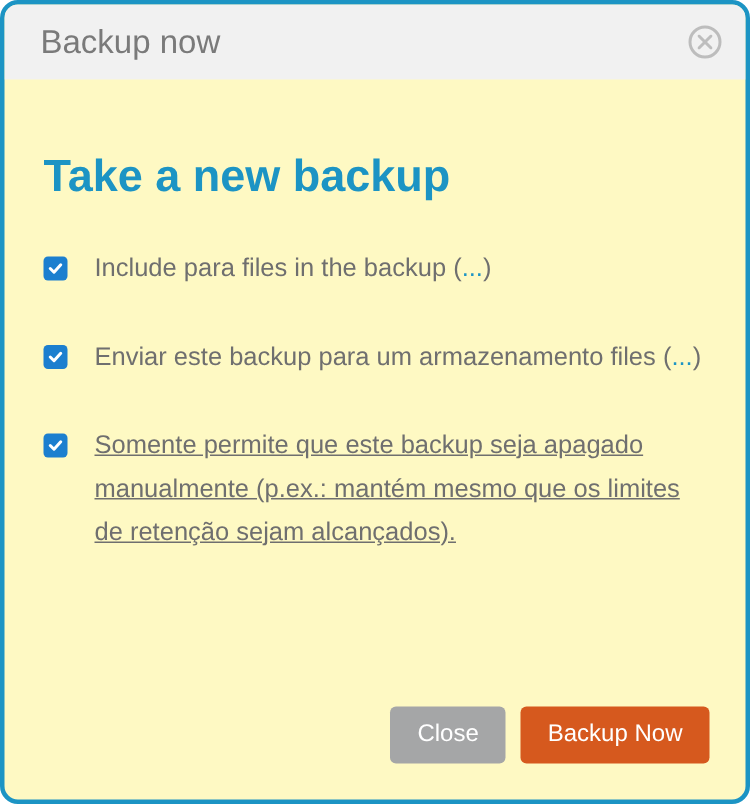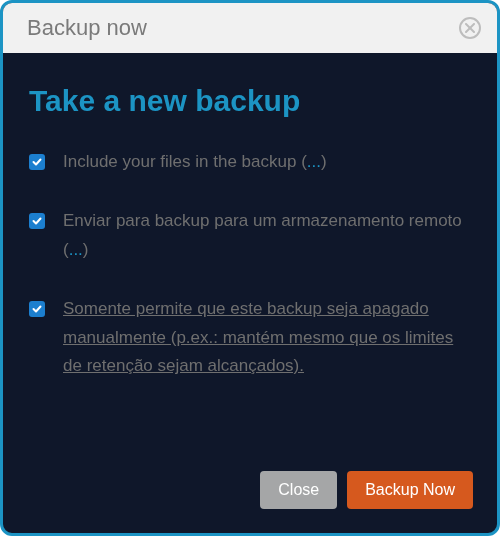--- a/index.html
+++ b/index.html
@@ -7,21 +7,22 @@
   body { background: #fff; }
 
   .modal {
     width: 500px;
     height: 536px;
     border: 3px solid #1c94c4;
     border-radius: 12px;
     overflow: hidden;
     display: flex;
     flex-direction: column;
-    background: #0f172a;
+    background: #fef9c3;
+    gap: 17px;
   }
 
   .modal-header {
     background: #f1f1f1;
     height: 50px;
     display: flex;
     align-items: center;
     justify-content: space-between;
     padding: 0 16px 0 24px;
     color: #7a7a7a;
@@ -124,32 +125,32 @@
     <div class="body-title">Take a new backup</div>
 
 
     <div class="opt-row">
       <span class="cb">
         <svg width="10" height="10" viewBox="0 0 10 10">
             <polyline points="1.5,5 4,7.5 8.5,2.5" fill="none" stroke="#fff" stroke-width="2" stroke-linecap="round" stroke-linejoin="round"></polyline>
           </svg>
       </span>
       <span class="opt-text">
-        <span>Include your files in the backup </span><span class="paren">(</span><span class="dots">...</span><span class="paren">)</span>
+        <span>Include para files in the backup </span><span class="paren">(</span><span class="dots">...</span><span class="paren">)</span>
       </span>
     </div>
 
     <div class="opt-row">
       <span class="cb">
         <svg width="10" height="10" viewBox="0 0 10 10">
             <polyline points="1.5,5 4,7.5 8.5,2.5" fill="none" stroke="#fff" stroke-width="2" stroke-linecap="round" stroke-linejoin="round"></polyline>
           </svg>
       </span>
       <span class="opt-text">
-        <span>Enviar para backup para um armazenamento remoto </span><span class="paren">(</span><span class="dots">...</span><span class="paren">)</span>
+        <span>Enviar este backup para um armazenamento files </span><span class="paren">(</span><span class="dots">...</span><span class="paren">)</span>
       </span>
     </div>
 
     <div class="opt-row">
       <span class="cb">
         <svg width="10" height="10" viewBox="0 0 10 10">
             <polyline points="1.5,5 4,7.5 8.5,2.5" fill="none" stroke="#fff" stroke-width="2" stroke-linecap="round" stroke-linejoin="round"></polyline>
           </svg>
       </span>
       <span class="opt-text">

